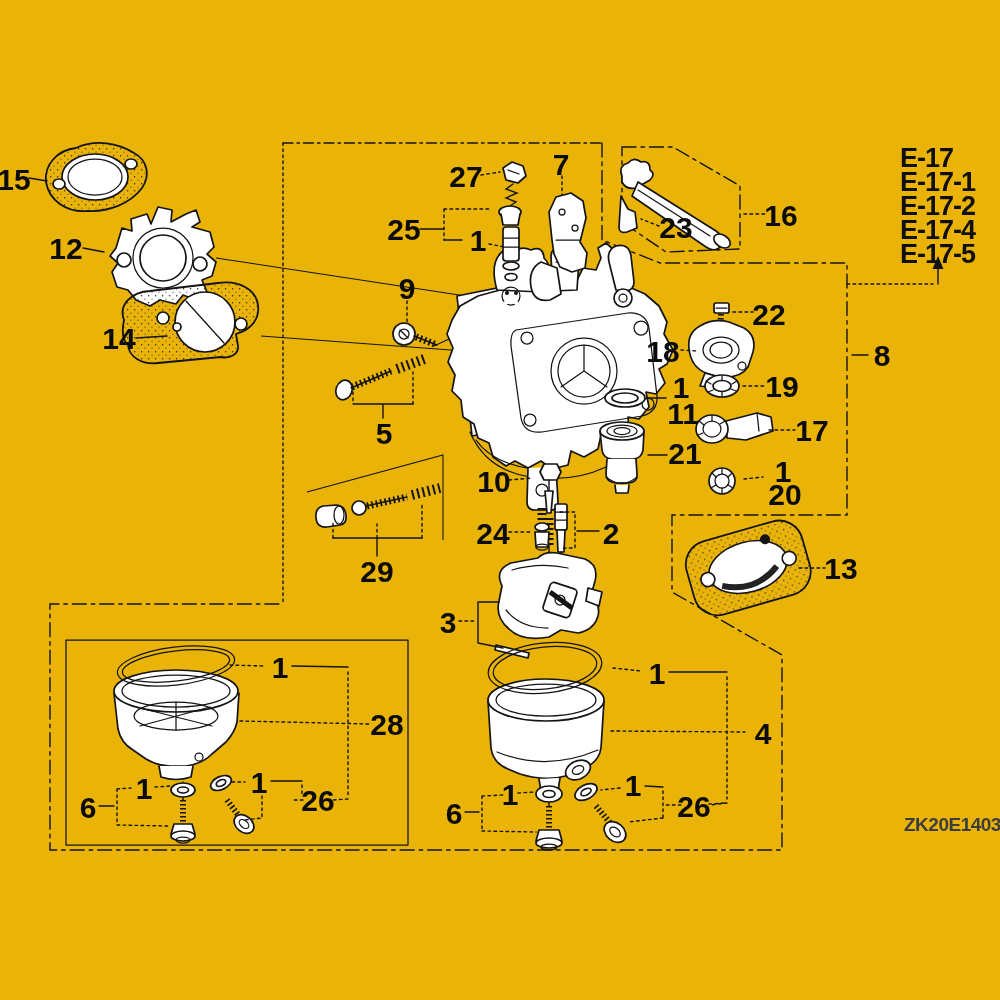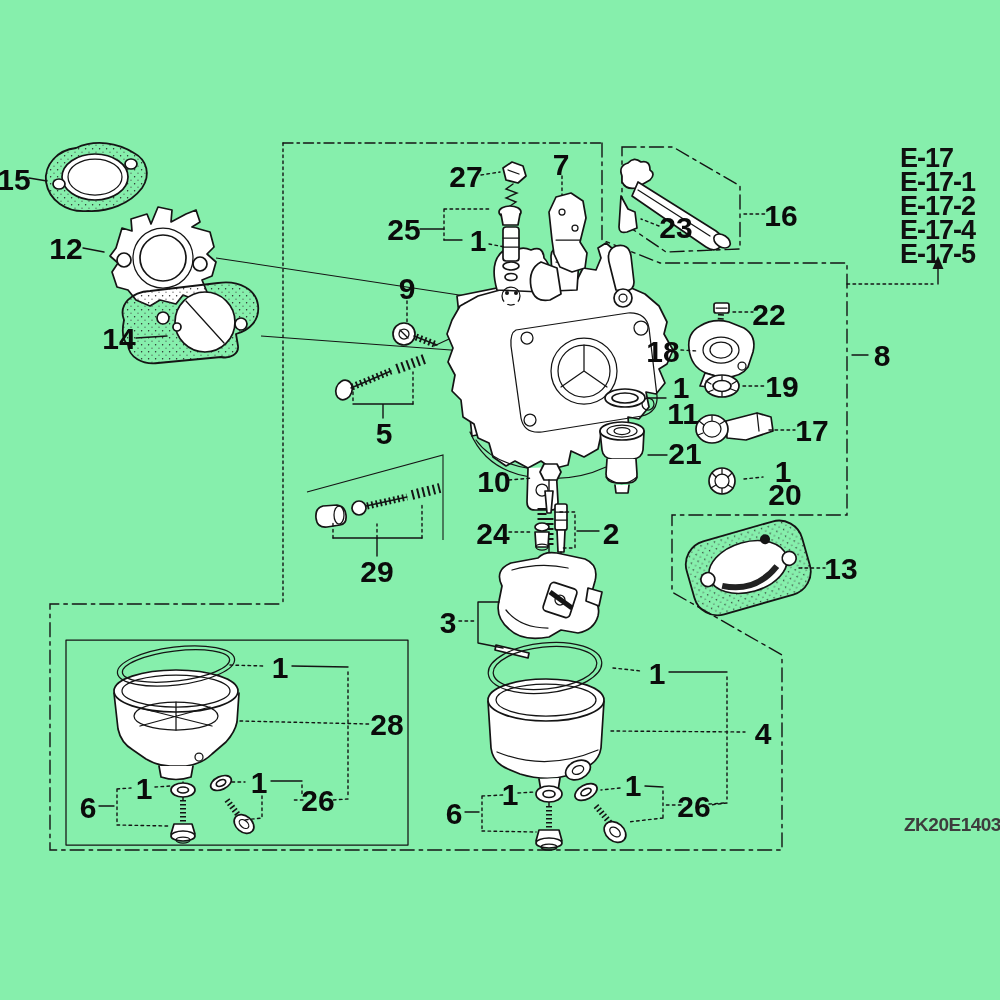--- a/index.html
+++ b/index.html
@@ -1,16 +1,16 @@
 <!DOCTYPE html>
 <html><head>
 <meta charset="utf-8">
 <style>
   html,body{margin:0;padding:0;background:#fff;}
-  .stage{position:relative;width:1000px;height:1000px;background:#86efac;overflow:hidden;}
+  .stage{position:relative;width:1000px;height:1000px;background:#eab308;overflow:hidden;}
   svg{display:block;}
   
   .p{fill:#fff;stroke:#141414;stroke-width:1.7;stroke-linejoin:round;stroke-linecap:round;}
   .p2{fill:none;stroke:#141414;stroke-width:1.25;stroke-linejoin:round;stroke-linecap:round;}
   .stip{fill:url(#stip);stroke:#141414;stroke-width:1.8;stroke-linejoin:round;}
   .ld{fill:none;stroke:#141414;stroke-width:1.4;stroke-linecap:round;}
   .thin{fill:none;stroke:#141414;stroke-width:1.05;}
   .dot{stroke-dasharray:2.6 3.4;}
   .dd{stroke-dasharray:14 5 3.5 5;}
   .dsh{stroke-dasharray:10 4 2.5 4;}

